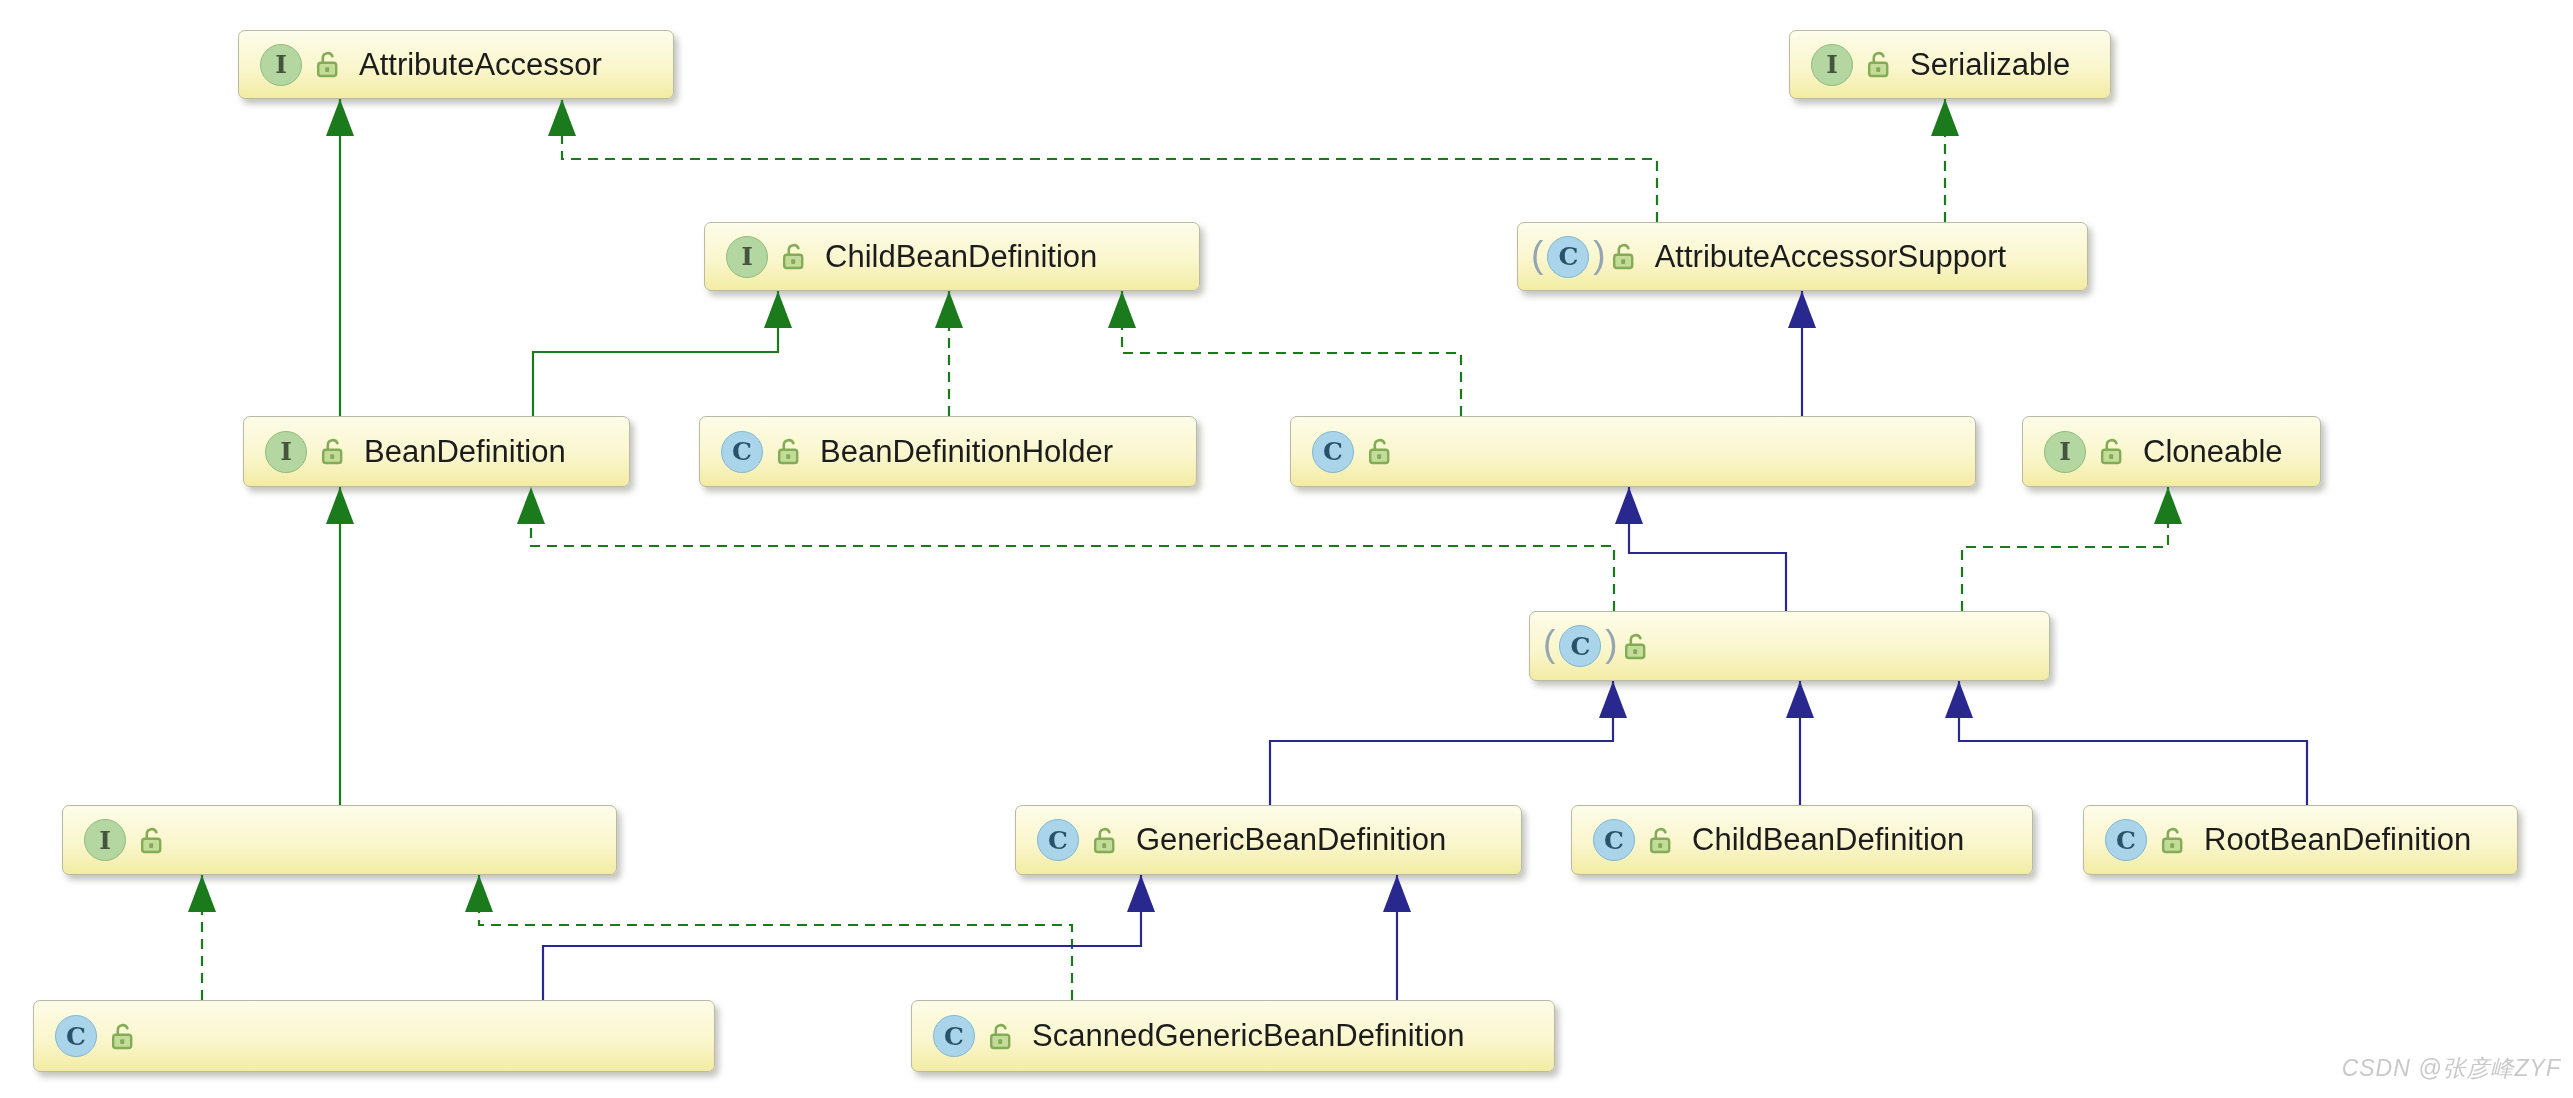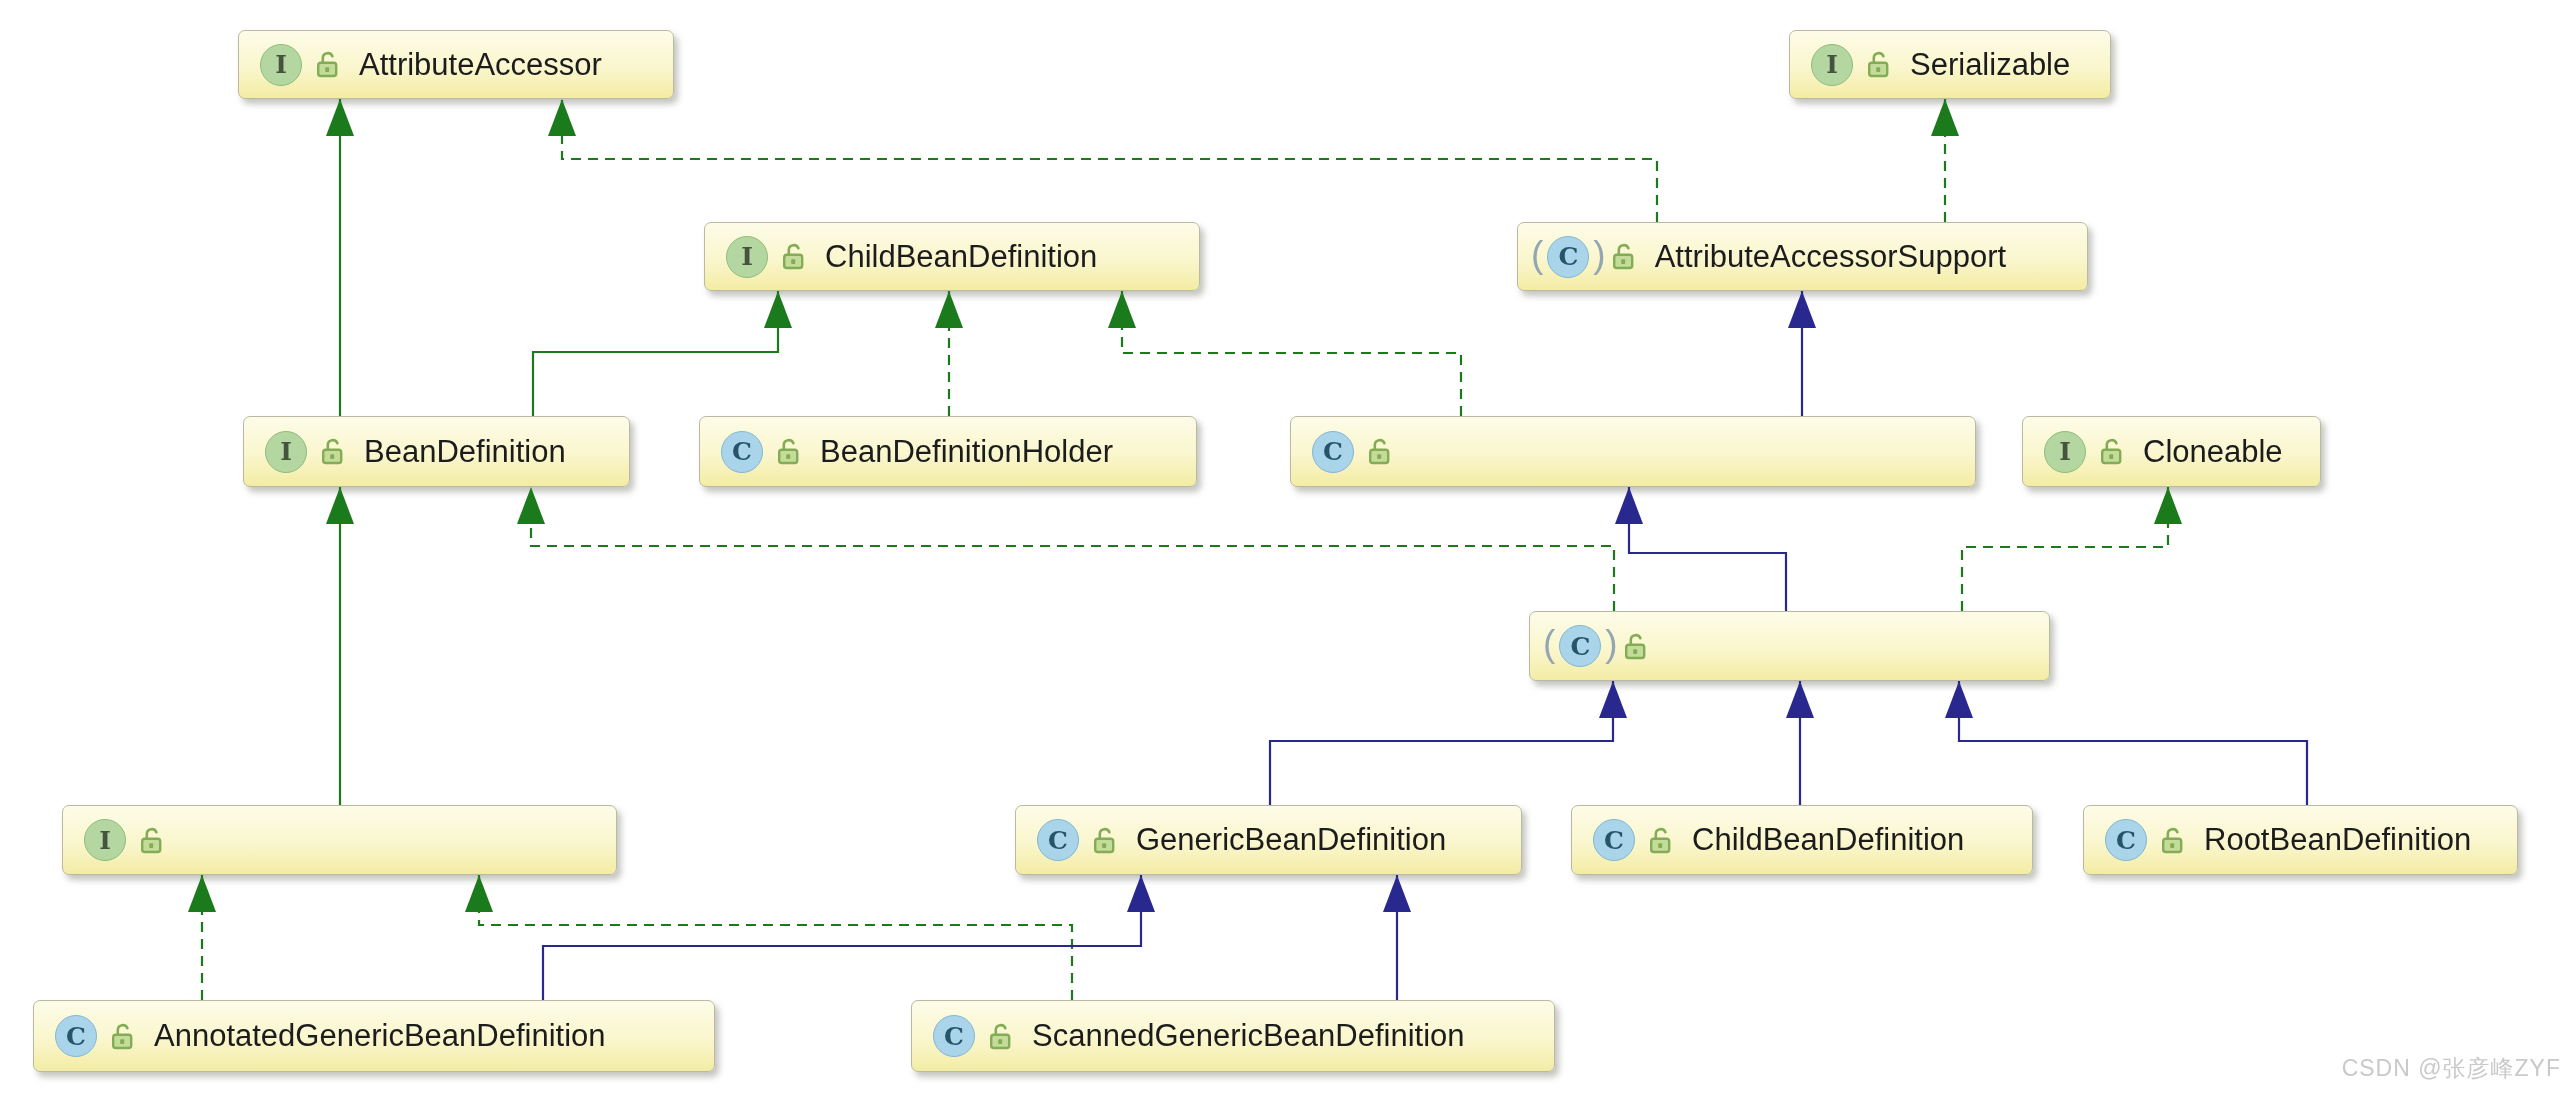--- a/index.html
+++ b/index.html
@@ -15,21 +15,21 @@
   .lbl{white-space:nowrap;padding-left:6px;}
   .ticon{flex:0 0 auto;width:40px;height:40px;border-radius:50%;display:flex;
          align-items:center;justify-content:center;
          font-family:"DejaVu Serif",serif;font-weight:700;font-size:25px;line-height:1;}
   .iface{background:#b4d7a1;border:1px solid #90bc7c;color:#44543e;}
   .cls{background:#a9d4e9;border:1px solid #82b8d3;color:#27536b;}
   .abr{flex:0 0 auto;color:#94a6b2;font-size:37px;font-weight:400;margin:0 -8px;
        transform:translateY(-2px);}
   .lock{flex:0 0 auto;}
   .watermark{position:absolute;right:12px;bottom:14px;font-size:23px;color:#c9c9c9;
-             letter-spacing:1px;}
+             letter-spacing:1px;font-style:italic;}
 </style>
 </head>
 <body>
 
 <div class="canvas">
   <div id="nodes-layer">
       <div class="node" style="left: 238px; top: 30px; width: 436px; height: 69px;">
         <span class="ticon iface">I</span>
         <svg class="lock" width="27" height="29" viewBox="0 0 13.5 14.5">
           <path d="M4.4 6.4 L4.4 3.9 A2.5 2.5 0 0 1 9.2 3.1" fill="none" stroke="#84ab55" stroke-width="1.3" stroke-linecap="round"></path>
@@ -147,21 +147,20 @@
         </svg>
         <span class="lbl">RootBeanDefinition</span>
       </div>
       <div class="node" style="left: 33px; top: 1000px; width: 682px; height: 72px;">
         <span class="ticon cls">C</span>
         <svg class="lock" width="27" height="29" viewBox="0 0 13.5 14.5">
           <path d="M4.4 6.4 L4.4 3.9 A2.5 2.5 0 0 1 9.2 3.1" fill="none" stroke="#84ab55" stroke-width="1.3" stroke-linecap="round"></path>
           <rect x="2.1" y="6.4" width="9" height="6.6" rx="1.3" fill="#c4dc99" stroke="#84ab55" stroke-width="1.2"></rect>
           <rect x="5.6" y="8.6" width="2" height="2.4" rx="0.5" fill="#84ab55"></rect>
         </svg>
-        <span class="lbl">AnnotatedGenericBeanDefinition</span>
       </div>
       <div class="node" style="left: 911px; top: 1000px; width: 644px; height: 72px;">
         <span class="ticon cls">C</span>
         <svg class="lock" width="27" height="29" viewBox="0 0 13.5 14.5">
           <path d="M4.4 6.4 L4.4 3.9 A2.5 2.5 0 0 1 9.2 3.1" fill="none" stroke="#84ab55" stroke-width="1.3" stroke-linecap="round"></path>
           <rect x="2.1" y="6.4" width="9" height="6.6" rx="1.3" fill="#c4dc99" stroke="#84ab55" stroke-width="1.2"></rect>
           <rect x="5.6" y="8.6" width="2" height="2.4" rx="0.5" fill="#84ab55"></rect>
         </svg>
         <span class="lbl">ScannedGenericBeanDefinition</span>
       </div>

